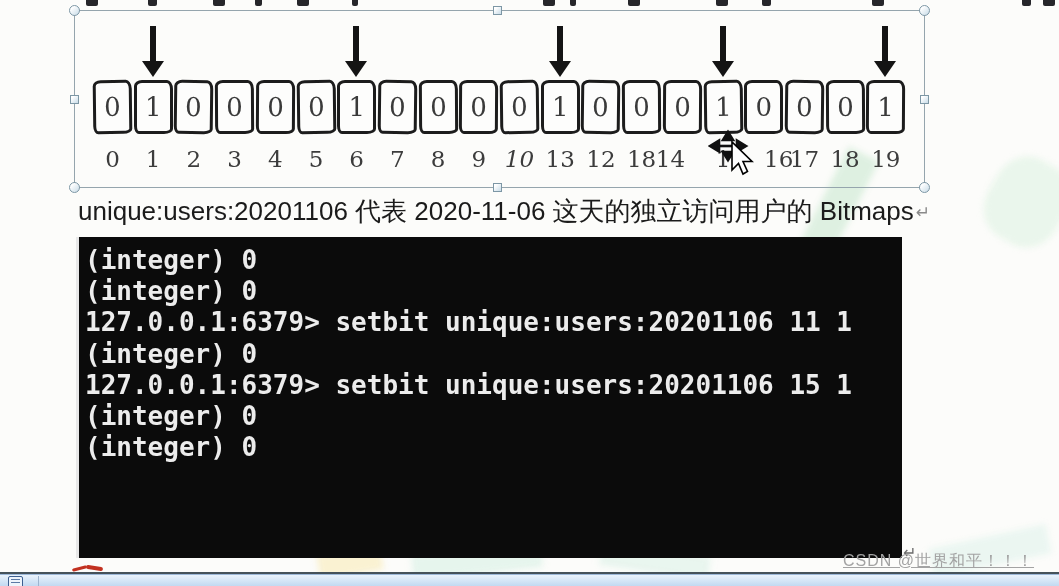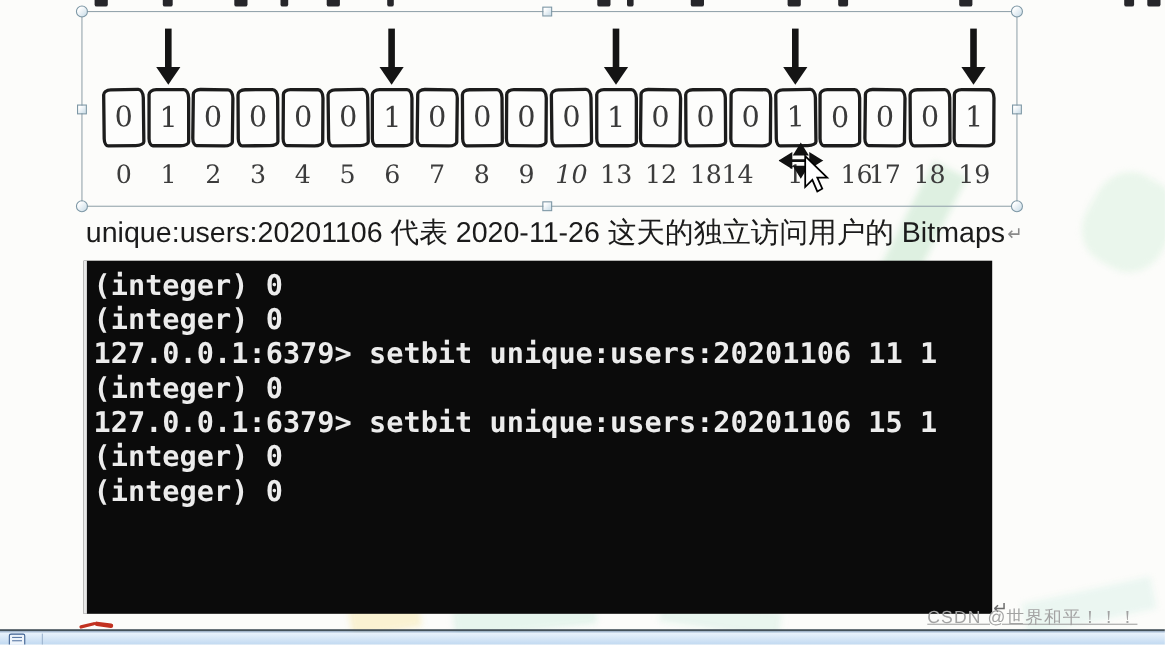--- a/index.html
+++ b/index.html
@@ -198,21 +198,21 @@
   <g stroke="#111" stroke-width="2.6" fill="#111">
     <line x1="6" y1="17" x2="34" y2="17"></line>
     <polygon points="2,17 11,11.5 11,22.5"></polygon>
     <polygon points="38,17 29,11.5 29,22.5"></polygon>
     <polygon points="20,3 15,11 25,11"></polygon>
     <polygon points="20,31 15,23 25,23"></polygon>
   </g>
   <polygon points="24,13 24,41 30.5,34.5 35,45 39.5,42.5 35,32.5 44,32.5" fill="#ffffff" stroke="#000000" stroke-width="1.6"></polygon>
 </svg>
 
-<div class="caption"><span>unique:users:20201106 代表 2020-11-26 这天的独立访问用户的 Bitmaps</span><span class="ret">↵</span></div>
+<div class="caption"><span>unique:users:20201106 代表 2020-11-06 这天的独立访问用户的 Bitmaps</span><span class="ret">↵</span></div>
 
 <div class="terminal" id="terminal">
     <div class="term-line">(integer) 0</div>
     <div class="term-line">(integer) 0</div>
     <div class="term-line">127.0.0.1:6379&gt; setbit unique:users:20201106 11 1</div>
     <div class="term-line">(integer) 0</div>
     <div class="term-line">127.0.0.1:6379&gt; setbit unique:users:20201106 15 1</div>
     <div class="term-line">(integer) 0</div>
     <div class="term-line">(integer) 0</div>
   </div>

